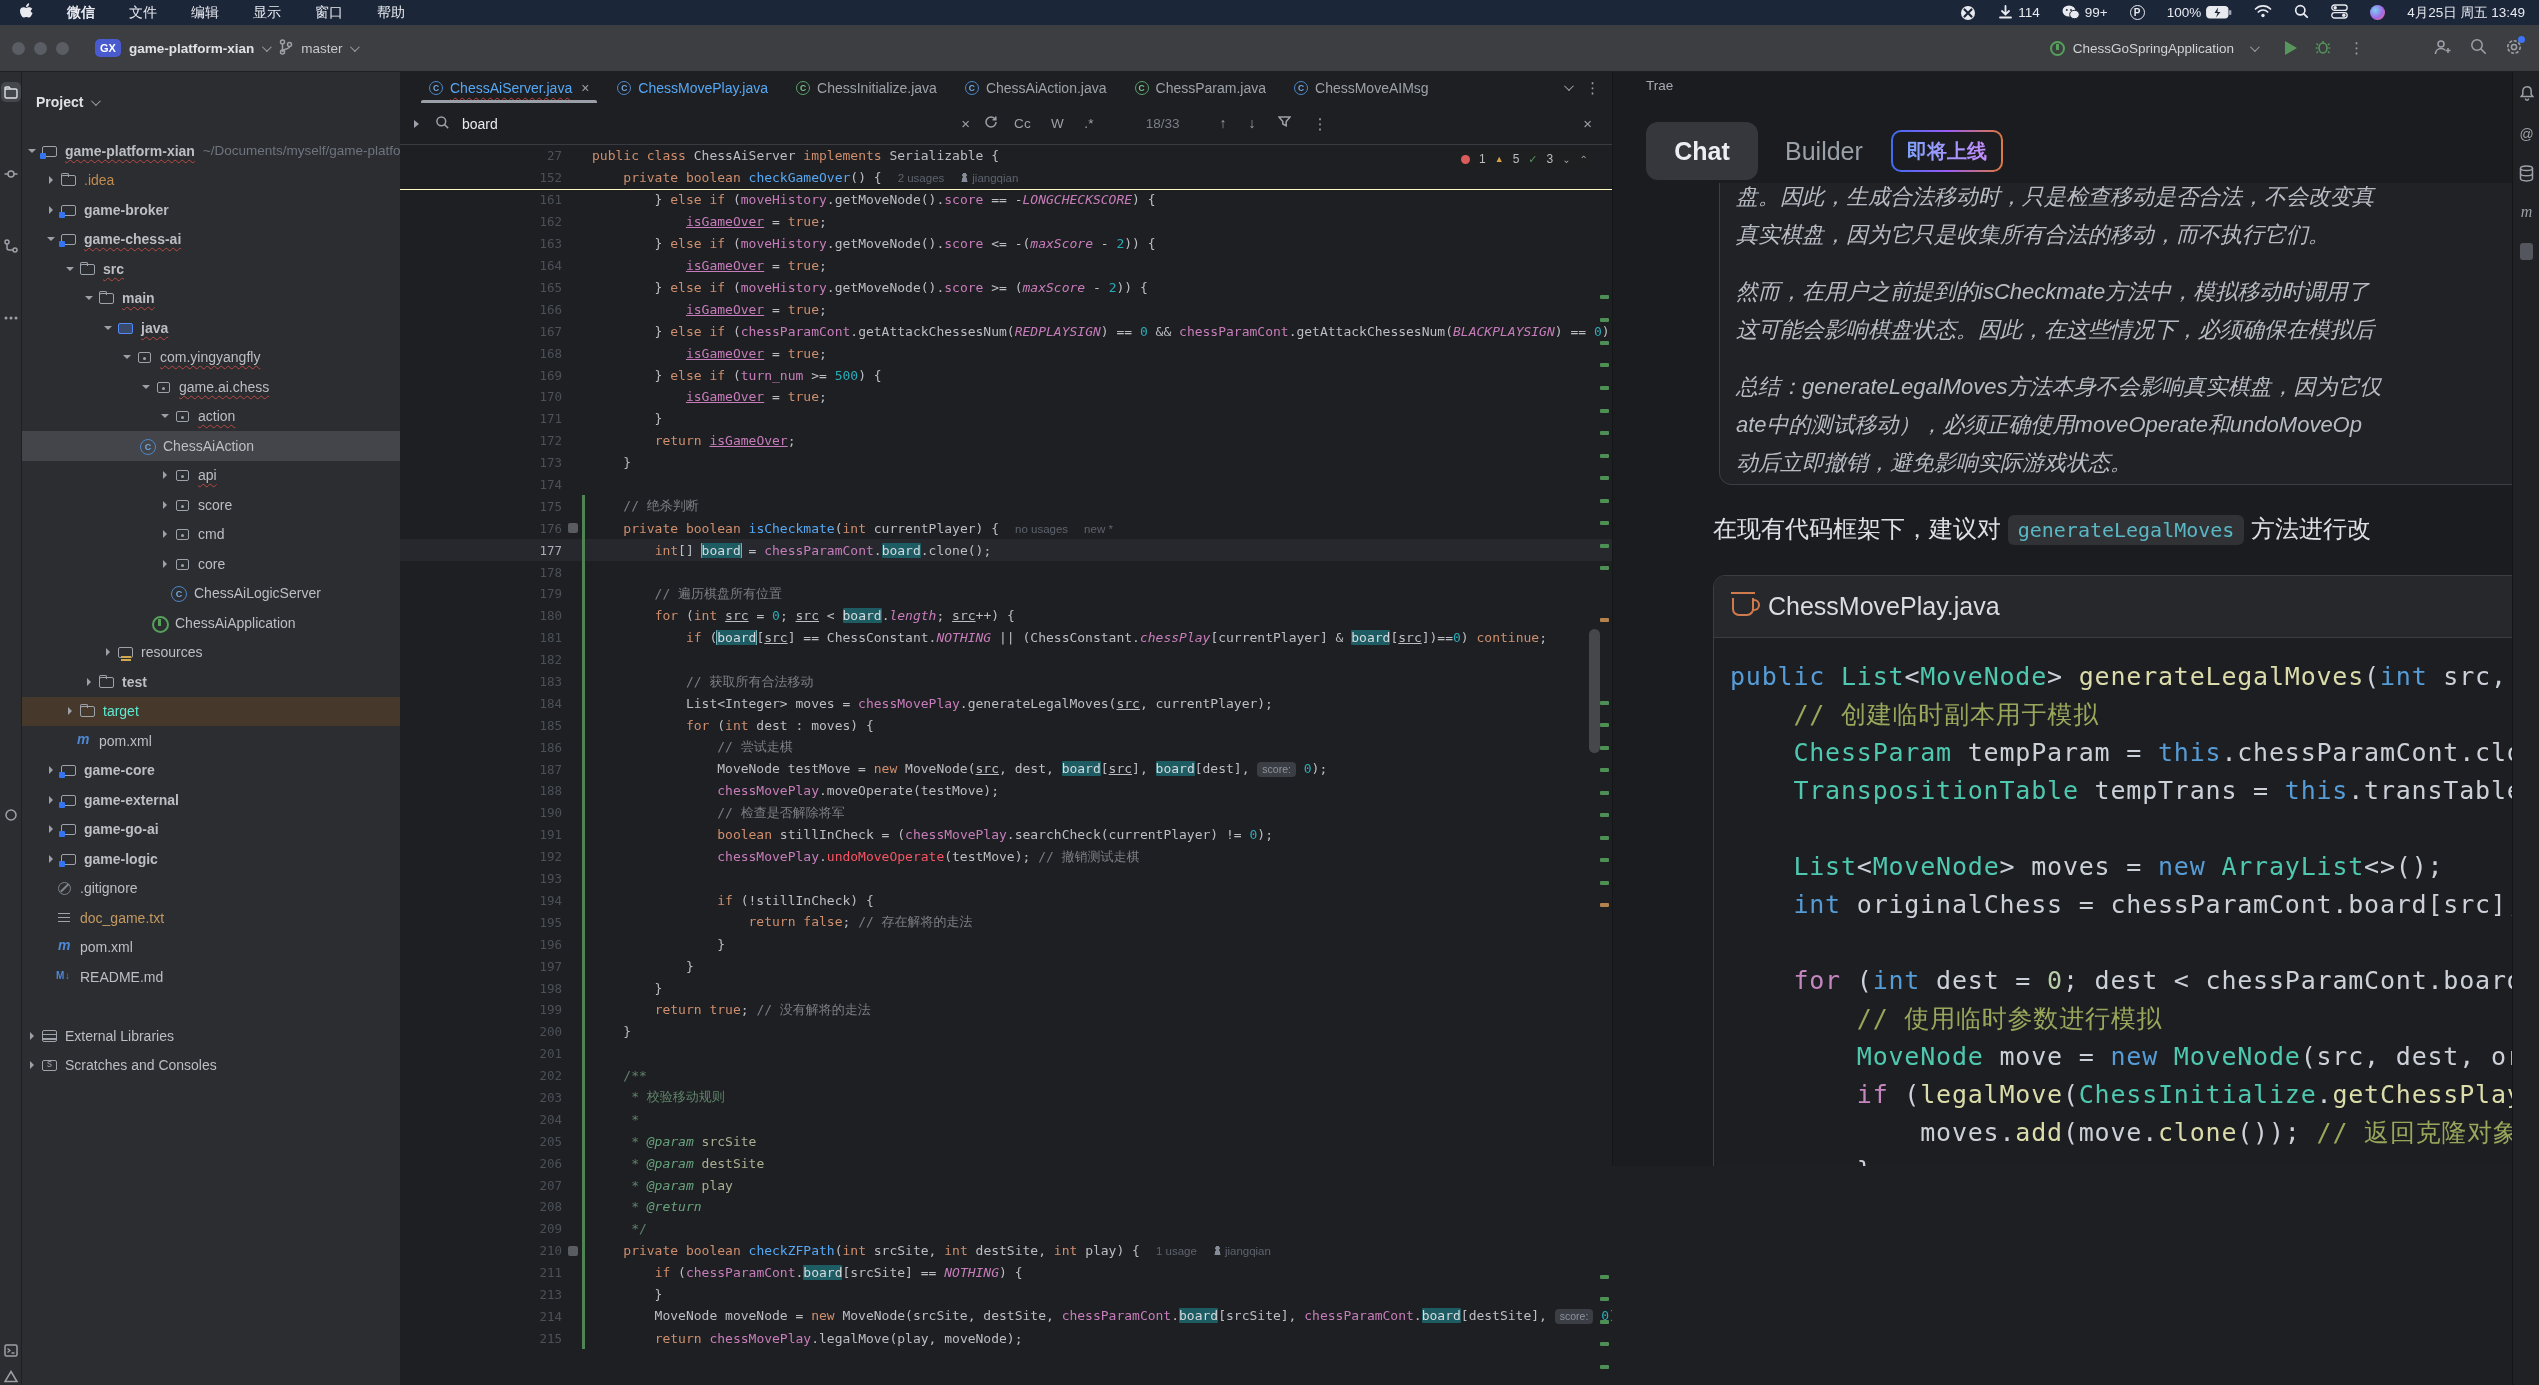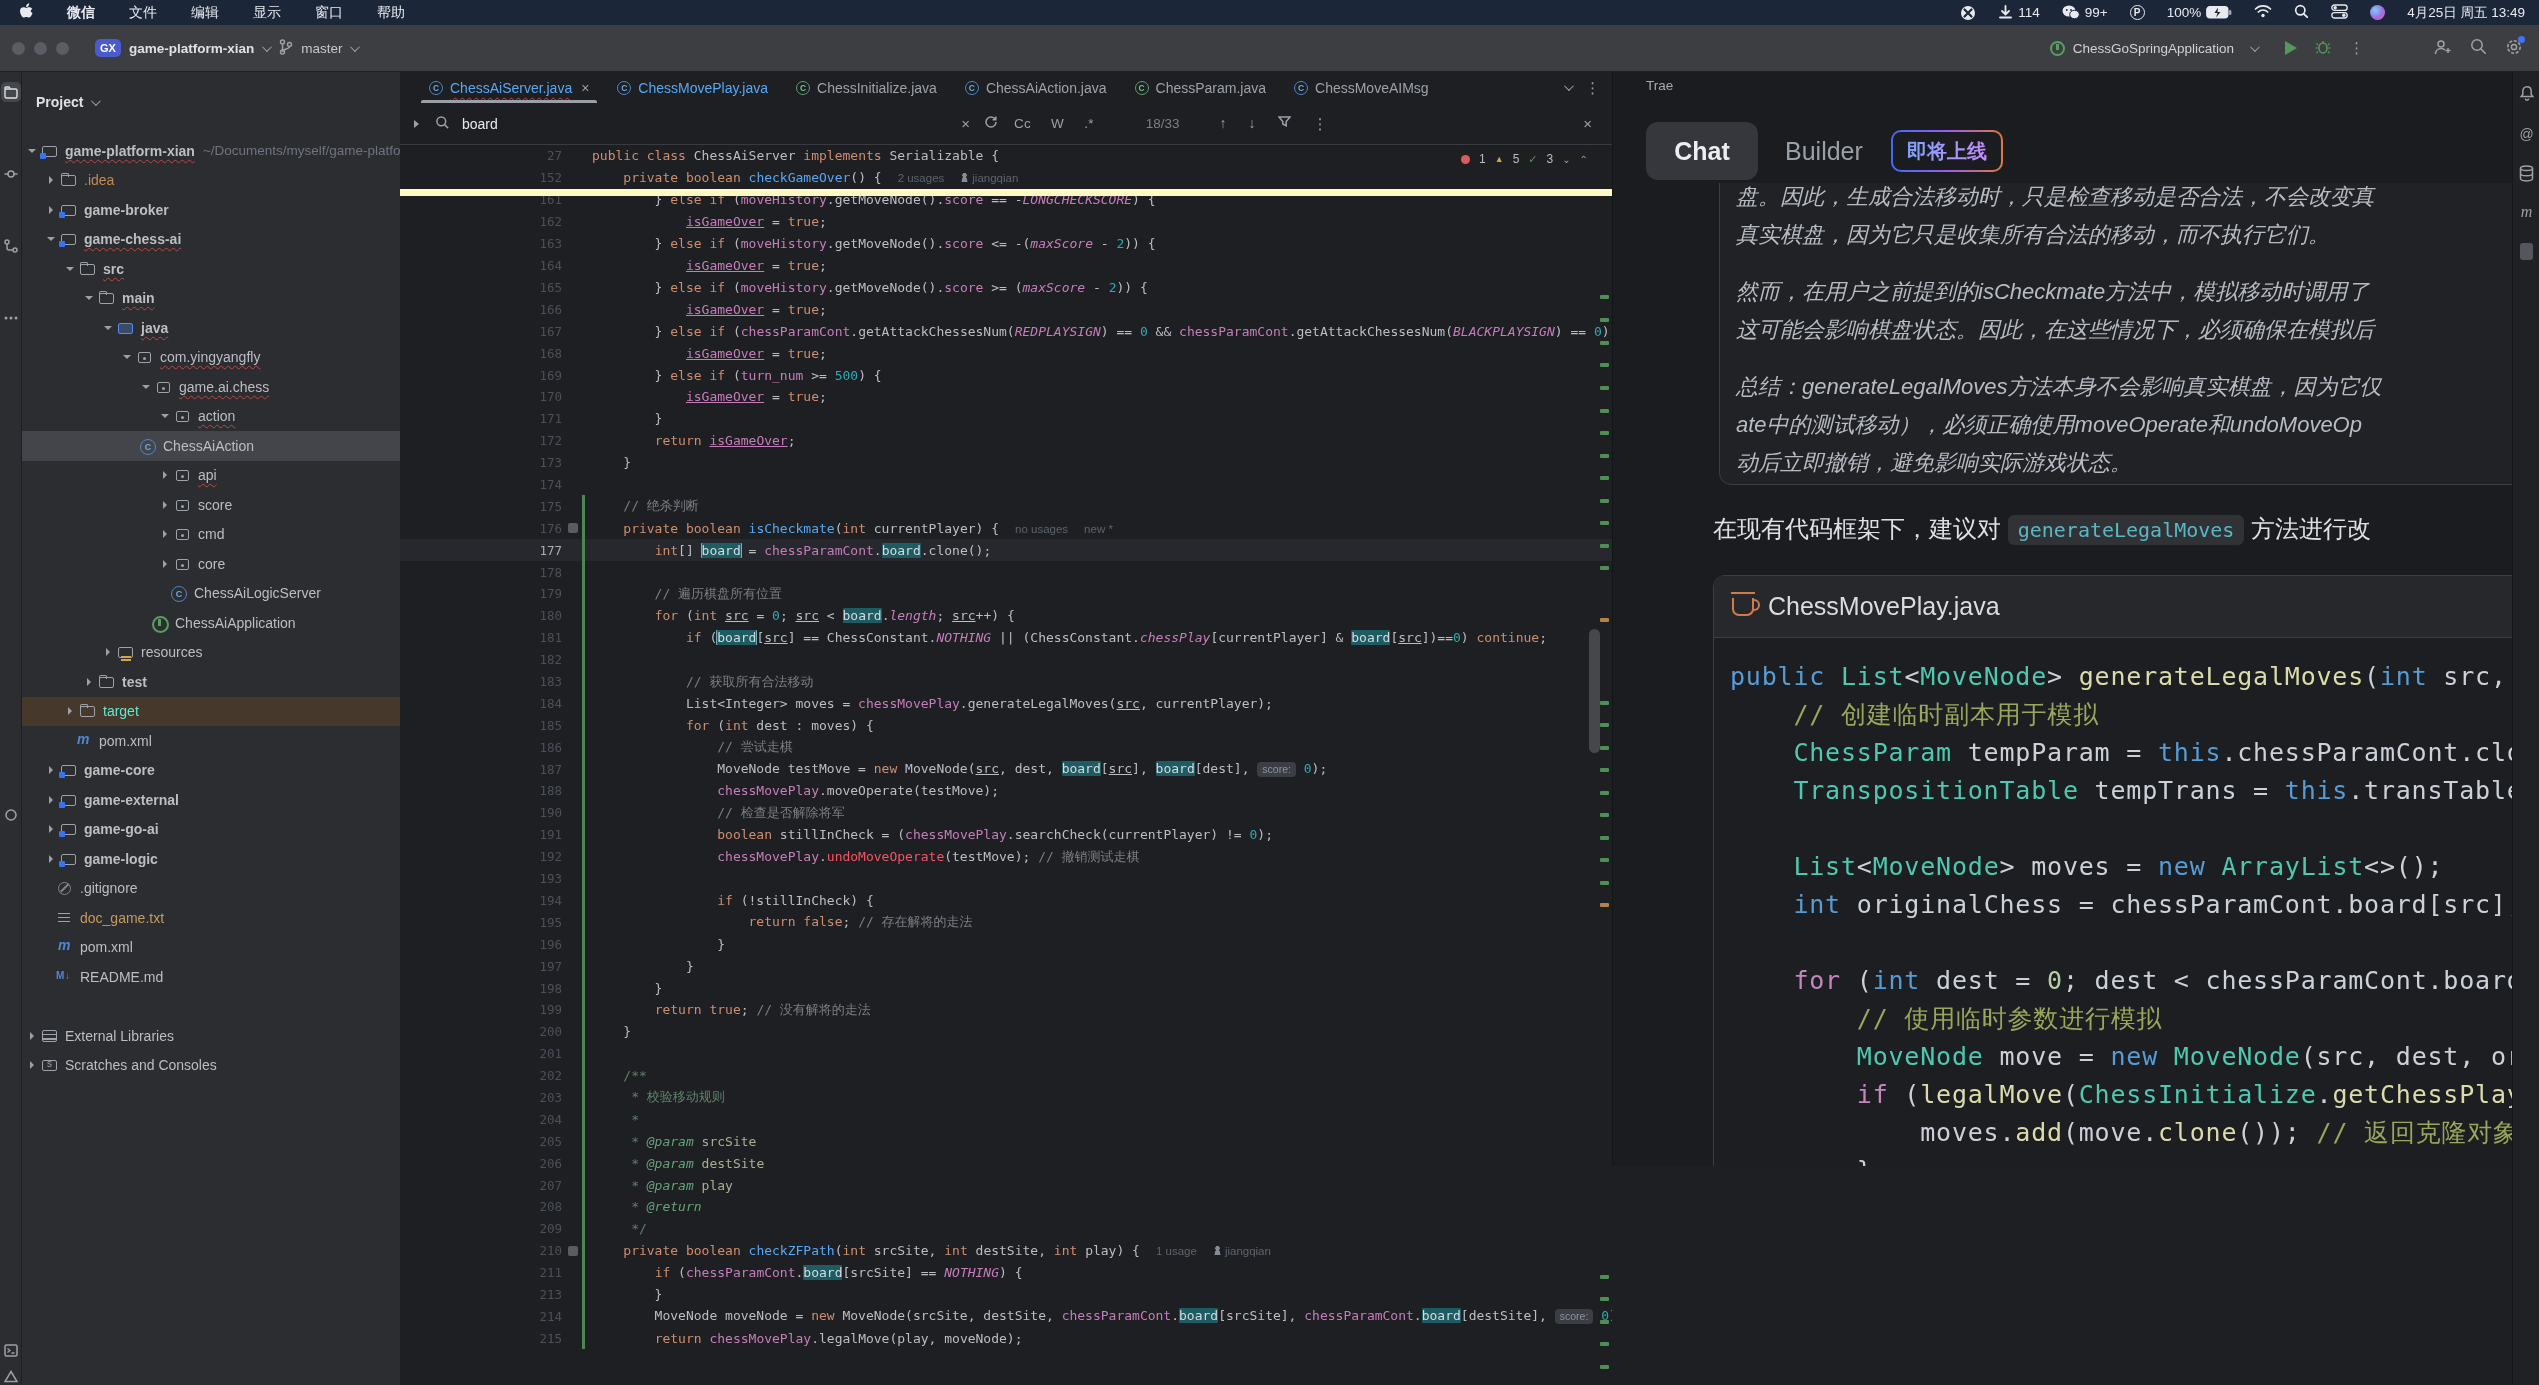--- a/index.html
+++ b/index.html
@@ -128,21 +128,21 @@
   .fb-query { color:#e8eaed; font-size:14px; margin-left:12px; }
   .fb-input { width:520px; display:flex; align-items:center; }
   .fb-clear { margin-left:auto; font-size:15px; }
   .fb-tog { display:flex; gap:20px; margin-left:16px; font-size:13.5px; letter-spacing:.3px; }
   .fb-count { color:#7a7f88; margin-left:52px; }
   .fb-arrows { display:flex; gap:22px; margin-left:40px; font-size:14px; }
   .fb-close { margin-left:auto; margin-right:20px; font-size:15px; }
 
   
   .sticky { position:absolute; left:0; top:73px; width:1212px; background:#1e1f22;
-            border-bottom:7px solid #fef9c3; z-index:4; }
+            border-bottom:1px solid #fef9c3; z-index:4; }
   .codewrap { position:absolute; left:0; top:117px; width:1212px; }
   .crow { height:21.9px; display:flex; align-items:center; font-family:"DejaVu Sans Mono", monospace;
           font-size:13px; white-space:pre; }
   .crow.cur { background:#26282e; }
   .gut { width:192px; flex:none; display:flex; align-items:center; position:relative; height:100%; }
   .gnum { width:162px; text-align:right; color:#4b5059; font-size:12.5px; font-family:"DejaVu Sans Mono", monospace; }
   .crow.cur .gnum { color:#a9adb6; }
   .gbox { position:absolute; left:168px; top:6px; width:10px; height:10px; background:#595c61; border-radius:2px; }
   .gvcs { position:absolute; left:182px; top:0; width:3px; height:100%; background:#4f8455; }
   .ccode { flex:1; overflow:hidden; }

